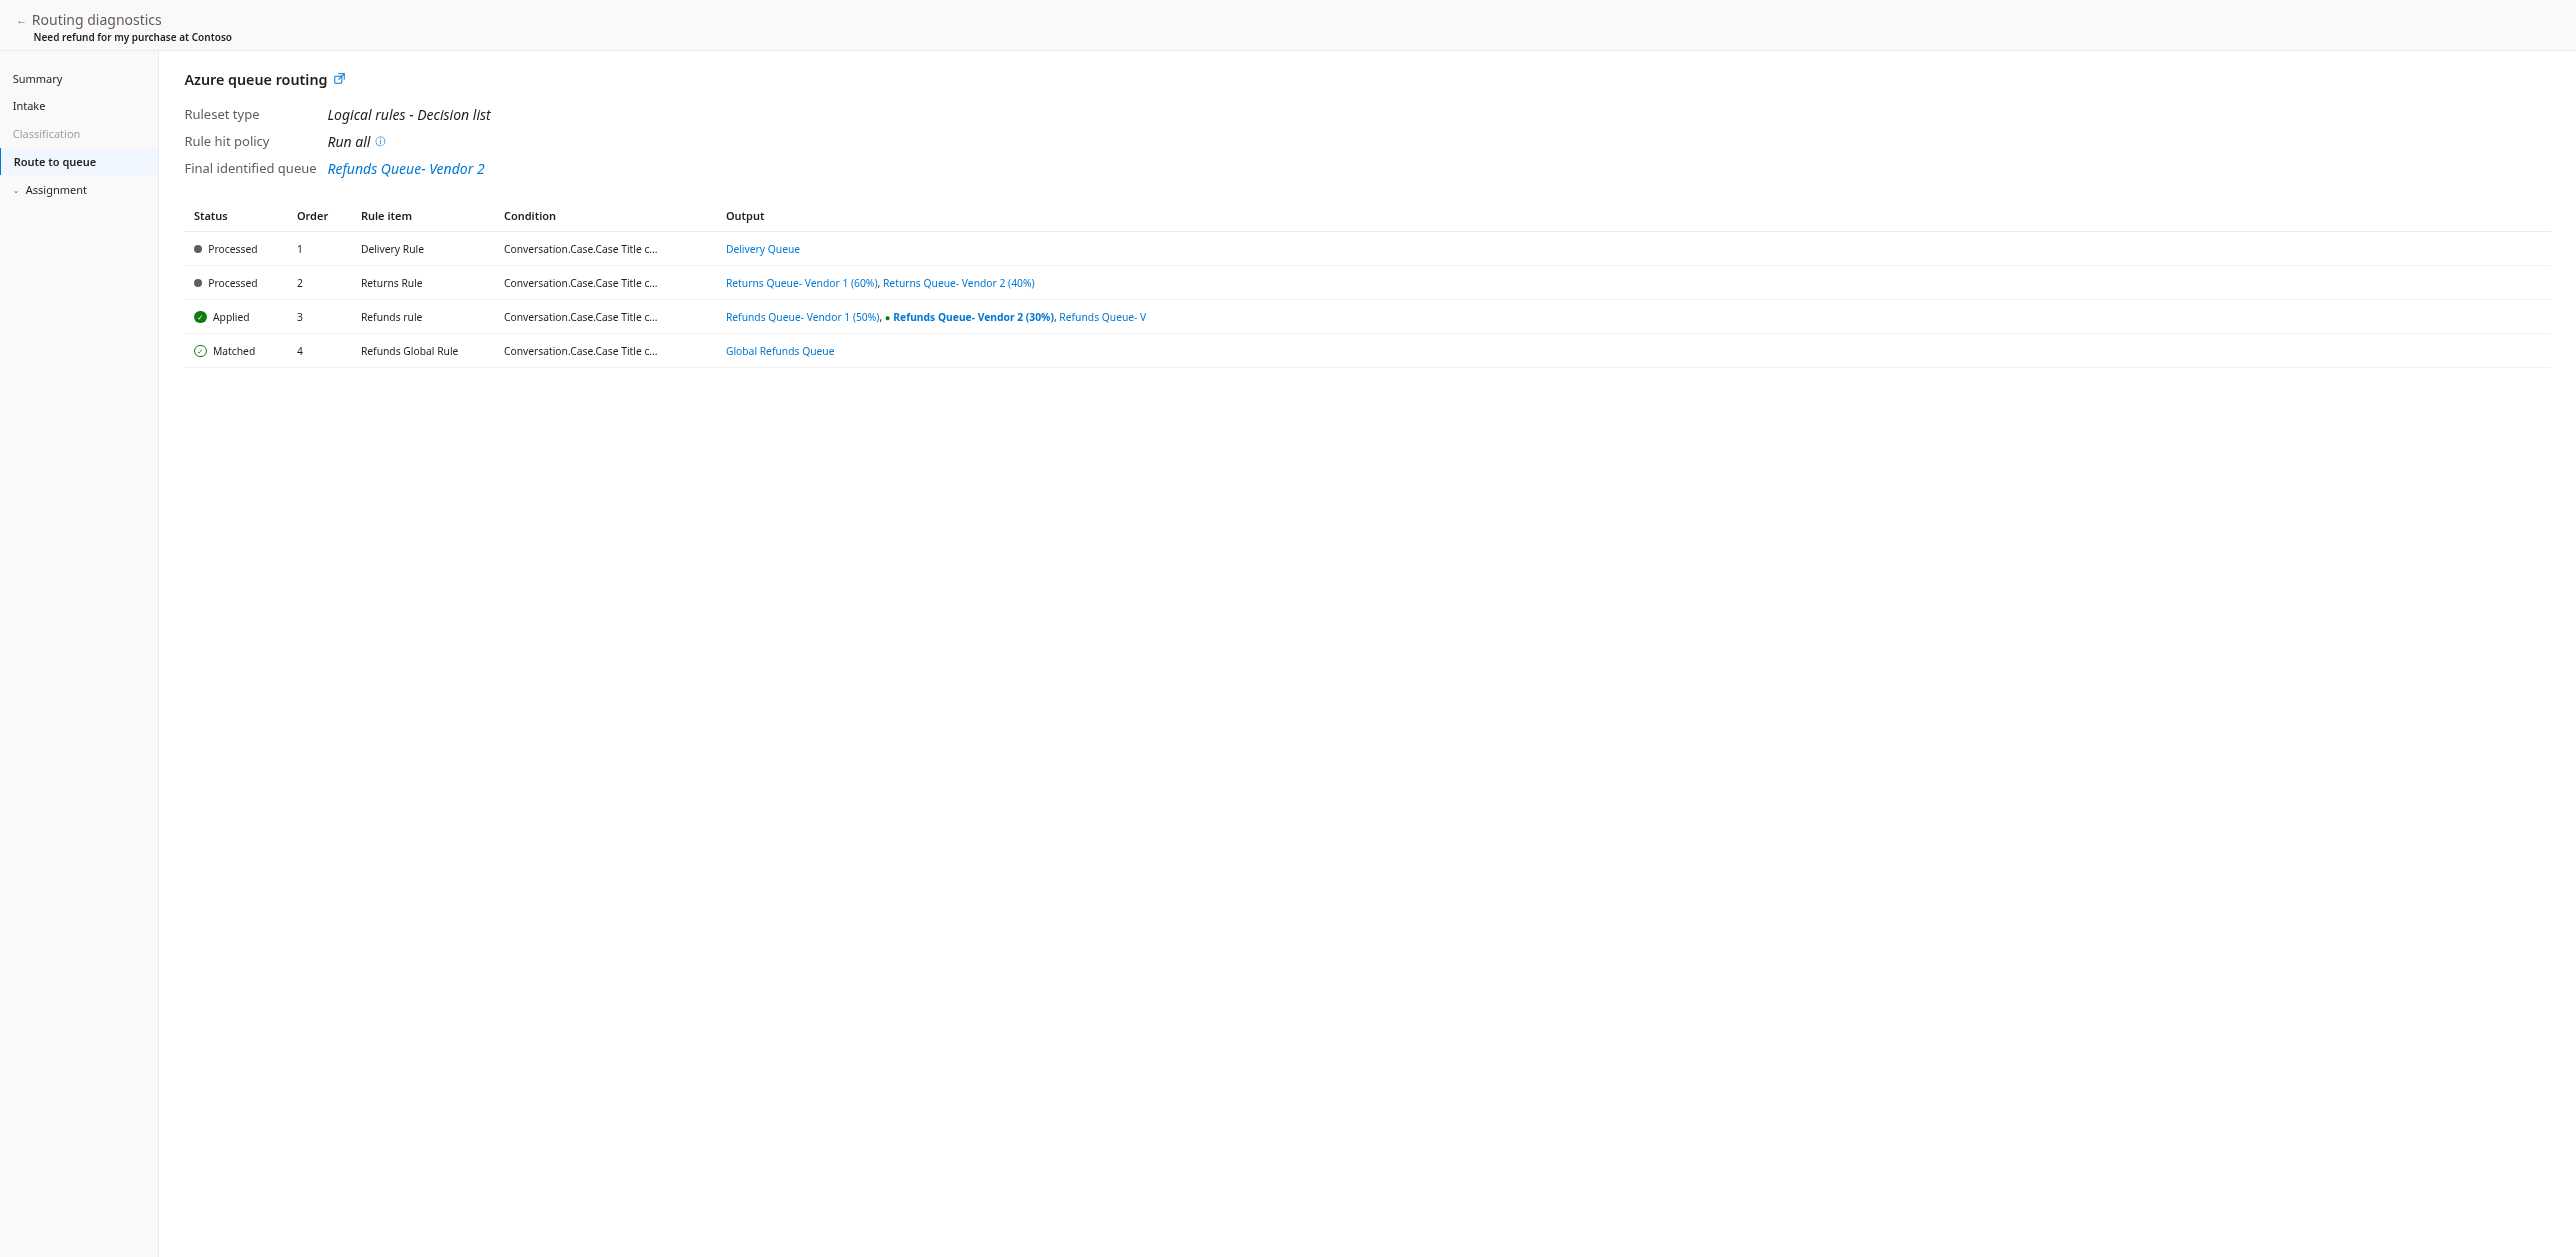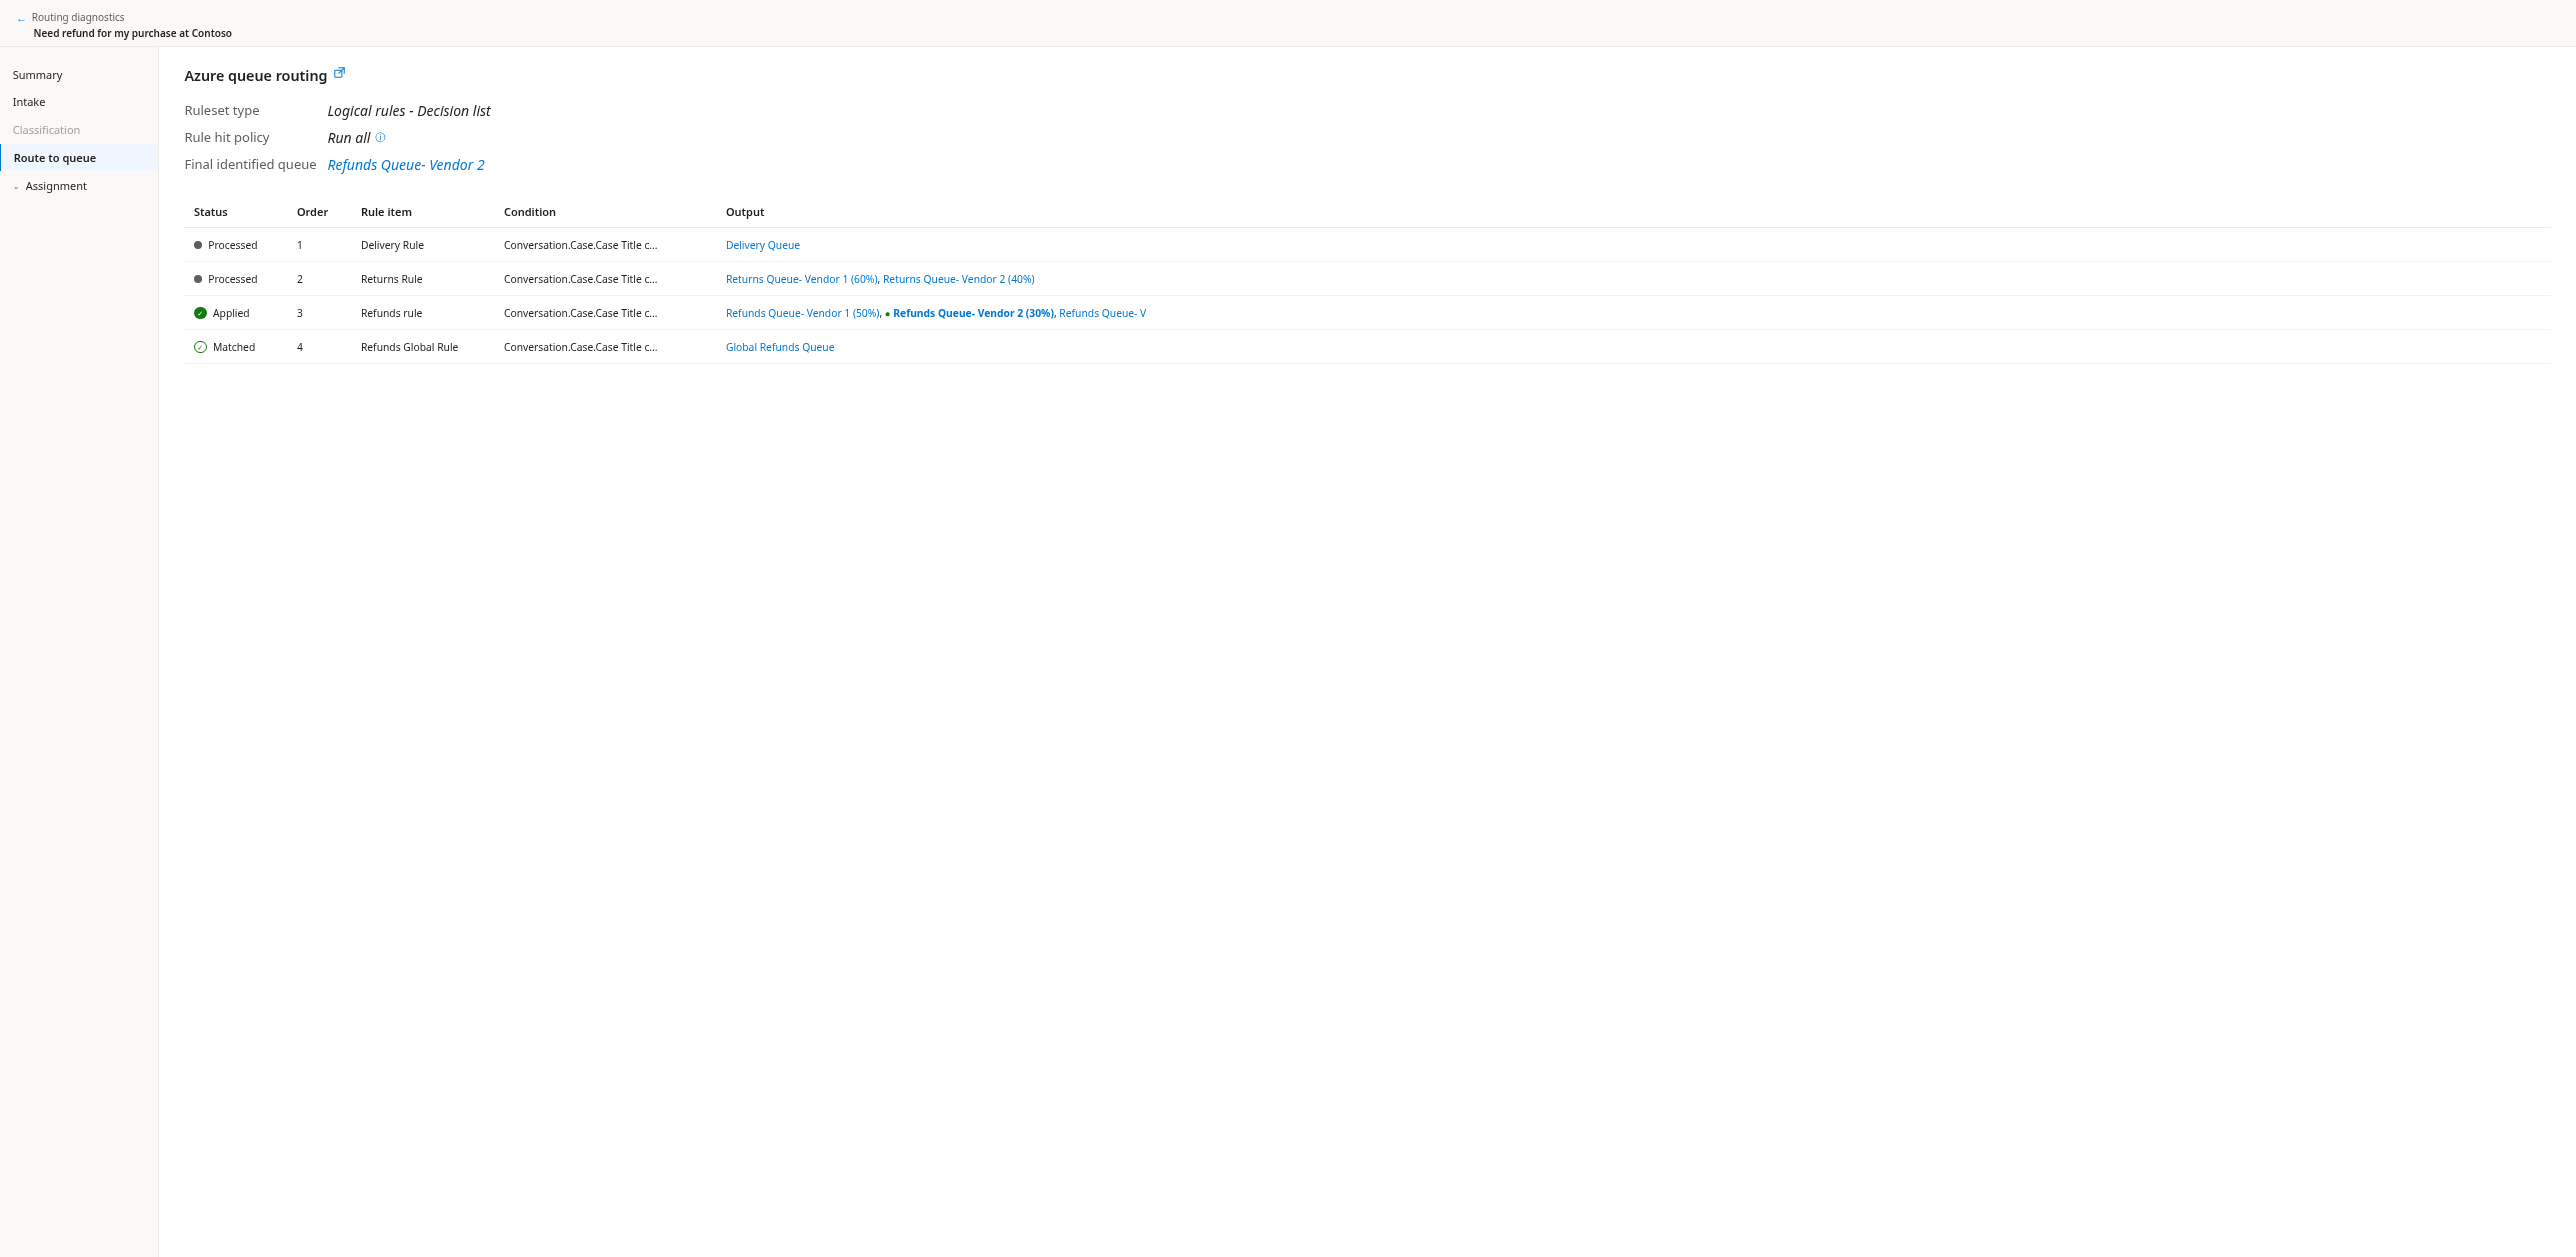--- a/index.html
+++ b/index.html
@@ -33,21 +33,21 @@
     }
     .back-arrow {
       color: #0078d4;
       font-size: 11px;
       cursor: pointer;
       display: flex;
       align-items: center;
     }
     .breadcrumb-text {
       color: #605e5c;
-      font-size: 10px;
+      font-size: 14px;
     }
     .page-title {
       font-size: 10px;
       font-weight: 600;
       color: #201f1e;
       margin-left: 17.5px;
     }
     
     .main-layout {
       display: flex;
@@ -92,20 +92,21 @@
       background: #ffffff;
       overflow-y: auto;
       overflow-x: hidden;
     }
     
     .section-title {
       font-size: 14.3px;
       font-weight: 600;
       color: #201f1e;
       display: flex;
+      align-items: center;
       gap: 6.4px;
       margin-bottom: 16px;
     }
     .external-link-icon {
       color: #0078d4;
       font-size: 11px;
     }
     
     .info-grid {
       display: grid;

